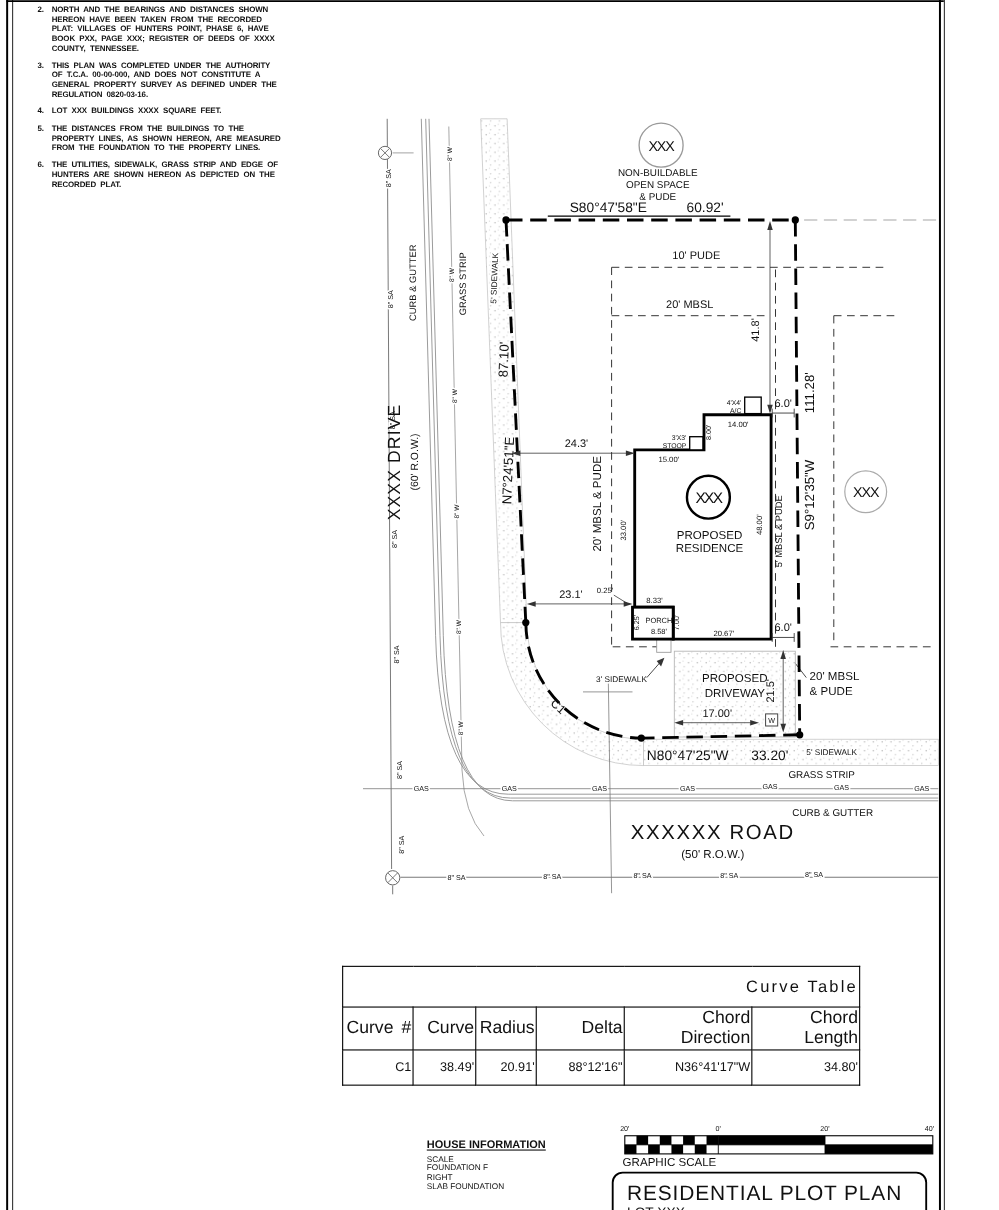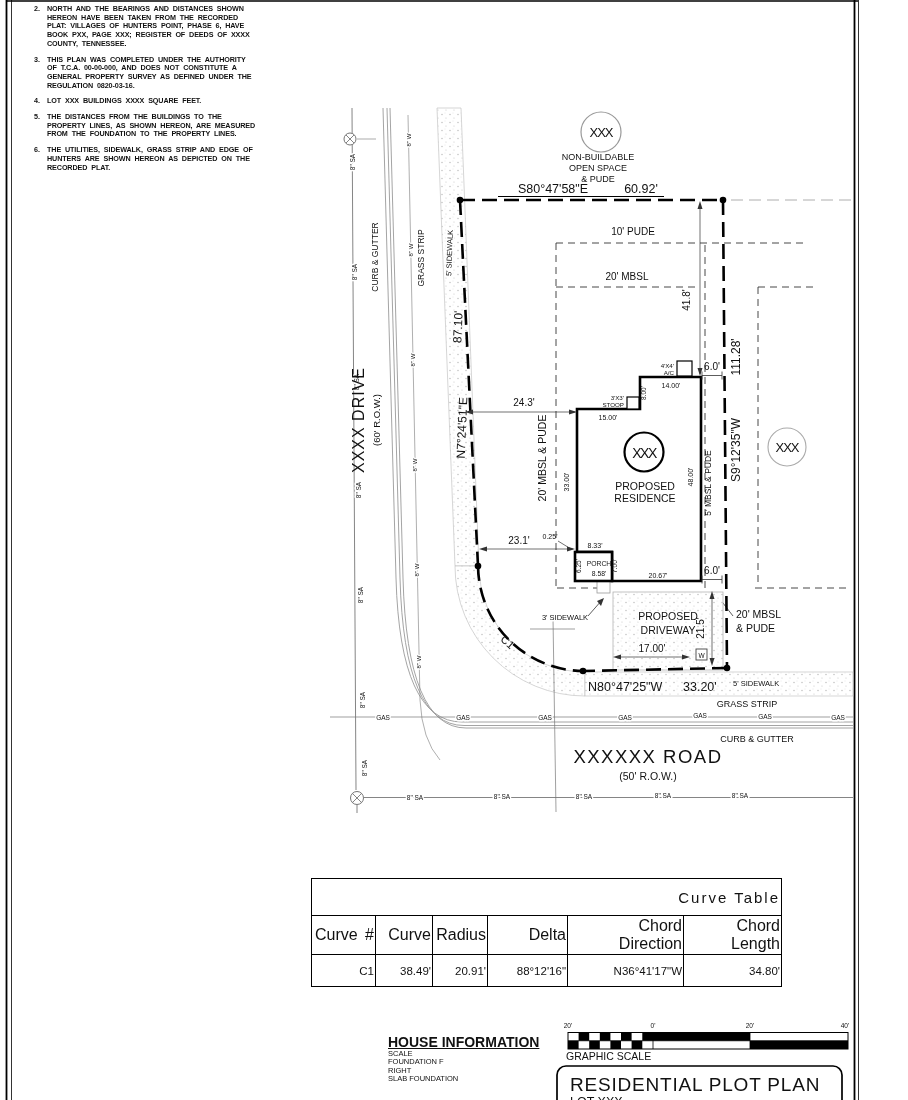--- a/index.html
+++ b/index.html
@@ -16,21 +16,21 @@
   .note .t{flex:1;}
   
   #curve-table{position:absolute;left:311px;top:878px;}
   #curve-table table{border-collapse:collapse;}
   #curve-table td,#curve-table th{border:1.6px solid #000;text-align:right;font-weight:400;}
   #curve-table .title{height:34px;font-size:15px;letter-spacing:2px;}
   #curve-table .hdr td{height:27px;font-size:16px;word-spacing:3px;}
   #curve-table .row td{height:29px;font-size:11.5px;}
   
   #house-info{position:absolute;left:388px;top:1038px;font-size:7.5px;line-height:8.6px;}
-  #house-info .hi-title{font-size:14px;font-weight:700;text-decoration:underline;margin-bottom:3px;}
+  #house-info .hi-title{font-size:10px;font-weight:700;text-decoration:underline;margin-bottom:3px;}
 </style>
 </head>
 <body>
 
 <div id="sheet">
 
 <svg id="plan-svg" width="908" height="1100" viewBox="0 0 908 1100">
   <defs>
     <pattern id="stip" width="8" height="8" patternUnits="userSpaceOnUse">
       <rect width="8" height="8" fill="#ffffff"></rect>

